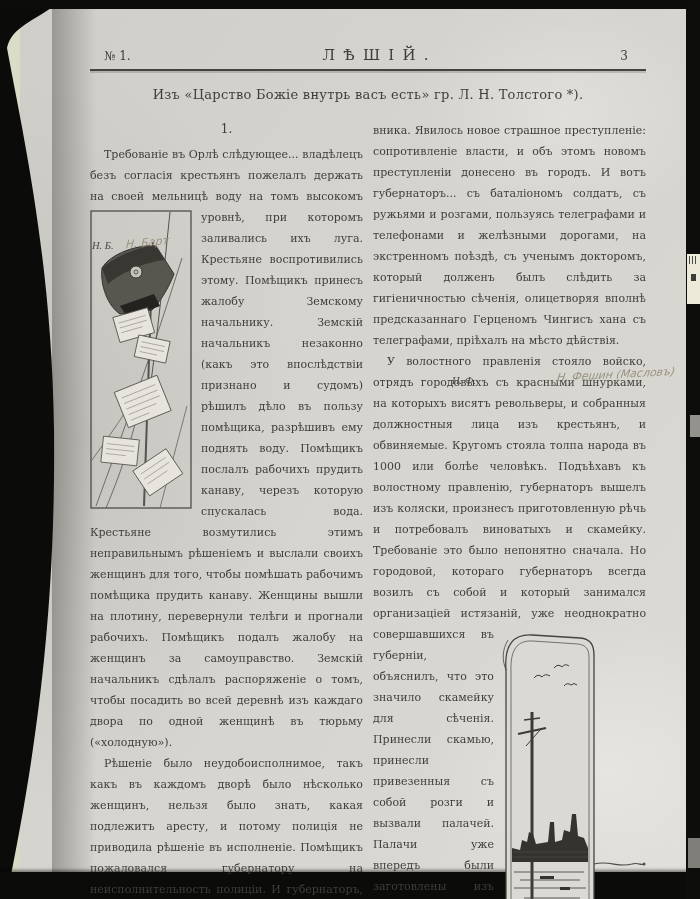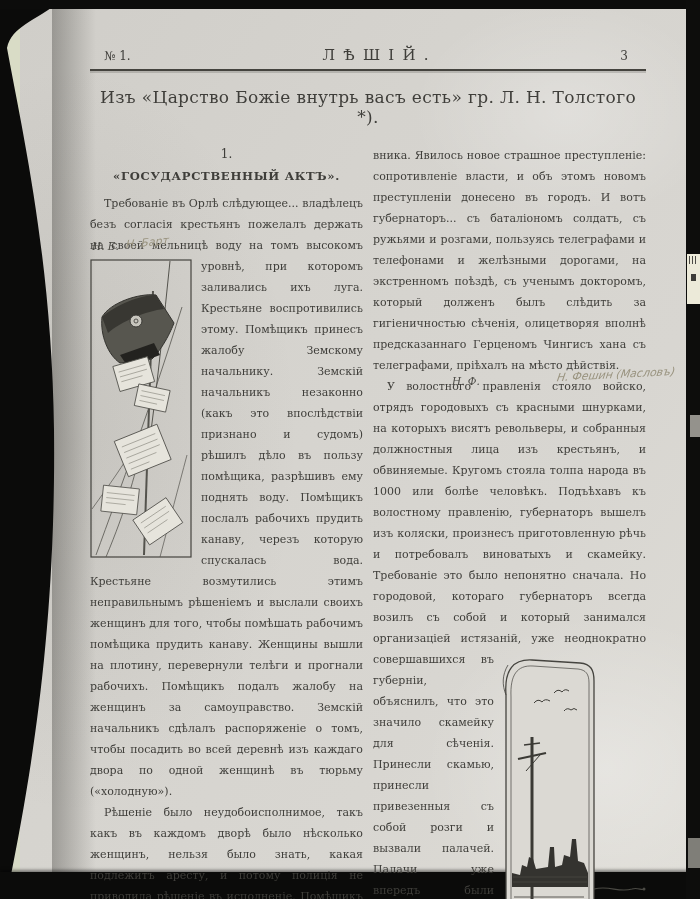--- a/index.html
+++ b/index.html
@@ -27,33 +27,33 @@
   .gray-strip-1{position:absolute;right:0;top:415px;width:10px;height:22px;background:#94928c;}
   .gray-strip-2{position:absolute;right:0;top:838px;width:12px;height:30px;background:#7f7e78;}
   
   .content{position:absolute;left:90px;top:46px;width:556px;color:#3f3e3a;z-index:2;}
   .masthead-row{display:flex;align-items:baseline;justify-content:space-between;font-size:12px;}
   .issue-no{padding-left:14px;}
   .masthead{letter-spacing:.55em;font-size:15px;padding-left:.55em;text-align:center;}
   .page-no{padding-right:18px;}
   .head-rule{height:2px;background:#44433e;margin-top:5px;box-shadow:0 2px 0 rgba(68,67,62,.22);}
   .art-title{text-align:center;font-weight:bold;font-size:15px;letter-spacing:.32em;margin-top:24px;}
-  .art-subtitle{text-align:center;font-size:17px;margin-top:16px;letter-spacing:.02em;}
+  .art-subtitle{text-align:center;font-size:13px;margin-top:16px;letter-spacing:.02em;}
   .columns{display:flex;margin-top:18px;}
   .col{width:273px;}
   .col-left{margin-right:10px;}
   .sec-num{text-align:center;font-size:12px;margin:2px 0 8px;}
   .sec-title{text-align:center;font-size:11.6px;font-weight:bold;letter-spacing:.06em;margin-bottom:10px;}
   p.body-text{margin:0;font-size:11px;line-height:21px;text-align:justify;
       hyphens:auto;-webkit-hyphens:auto;overflow-wrap:break-word;}
   p.body-text.indent{text-indent:14px;}
   .illo-left{float:left;width:102px;height:300px;margin:3px 9px 4px 0;}
   .illo-right{float:right;width:146px;height:372px;margin:2px 0 6px 6px;}
   
-  .credit-printed{position:absolute;font-style:italic;font-size:10.5px;color:#4a4944;z-index:4;}
+  .credit-printed{position:absolute;font-style:italic;font-size:10.5px;color:#4a4944;z-index:4;font-family:Liberation Serif, serif;}
   .credit-nb{left:92px;top:240px;}
   .credit-nf{left:452px;top:375px;}
   .handwriting{position:absolute;font-family:"DejaVu Sans","Liberation Sans",sans-serif;
       font-style:italic;color:#99937f;z-index:5;white-space:nowrap;}
   .hw-left{left:126px;top:236px;font-size:11px;transform:rotate(-6deg) skewX(-10deg);}
   .hw-right{left:557px;top:368px;font-size:11px;transform:rotate(-3deg) skewX(-12deg);}
   svg{display:block;}
 </style>
 </head>
 <body>
@@ -73,21 +73,20 @@
       <span class="page-no">3</span>
     </div>
     <div class="head-rule"></div>
 
     <div class="art-subtitle">Изъ «Царство Божіе внутрь васъ есть» гр. Л. Н. Толстого *).</div>
 
     <div class="columns">
 
       <div class="col col-left">
         <div class="sec-num">1.</div>
-        <div class="sec-title">«ГОСУДАРСТВЕННЫЙ АКТЪ».</div>
 
         <p class="body-text indent"><span>Требованіе въ Орлѣ слѣдующее... владѣлецъ безъ согласія крестьянъ пожелалъ держать на своей мельницѣ воду на томъ высокомъ уровнѣ, при которомъ</span>
           <span class="illo-left">
             <svg width="102" height="300" viewBox="0 0 102 300" xmlns="http://www.w3.org/2000/svg">
               <rect x="1" y="1" width="100" height="297" fill="none" stroke="#45443f" stroke-width="1.2"></rect>
               <g fill="none" stroke="#54534d">
                 <path d="M63,32 C60,110 57,200 54,296" stroke-width="2"></path>
                 <path d="M80,2 C74,60 68,120 60,180" stroke-width="1"></path>
                 <path d="M6,296 C30,230 60,150 92,48" stroke-width=".8"></path>
                 <path d="M16,298 C36,250 44,220 52,186" stroke-width=".8"></path>

